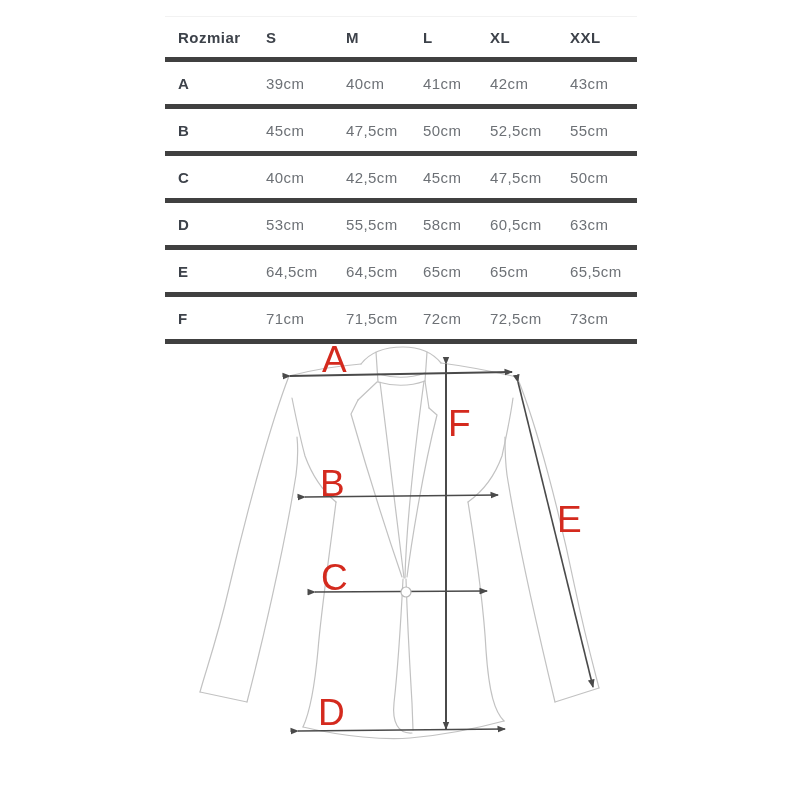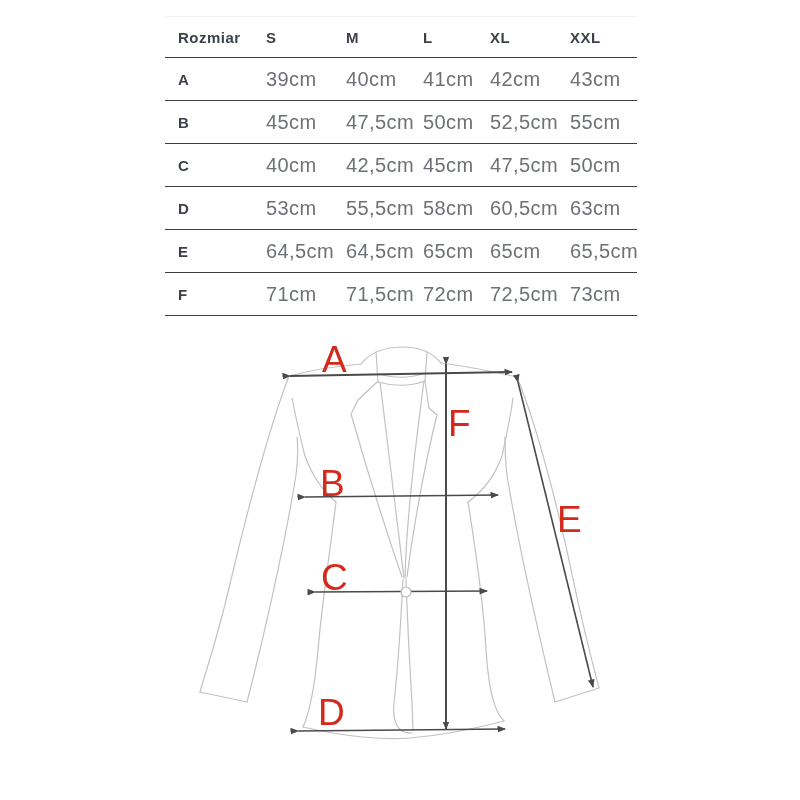--- a/index.html
+++ b/index.html
@@ -11,25 +11,25 @@
   .size-table{
     position:absolute;left:165px;top:16px;width:472px;
     border-top:1px solid #f2f2f2;
   }
   .t-row{
     display:grid;
     grid-template-columns:88px 80px 77px 67px 80px auto;
     align-items:center;
     padding-left:13px;
     height:42px;
-    border-bottom:1px solid #404040;
+    border-bottom:5px solid #404040;
   }
   .t-row.t-head{height:40px;}
   .t-cell{
-    font-size:20px;color:#6d7176;letter-spacing:.4px;
+    font-size:15px;color:#6d7176;letter-spacing:.4px;
     white-space:nowrap;text-align:left;
   }
   .t-head .t-cell, .t-cell.t-label{
     font-weight:700;color:#3d424a;font-size:15px;letter-spacing:.5px;
   }
   
   .diagram-svg{position:absolute;left:0;top:0;}
   .m-label{
     position:absolute;
     font-size:37px;font-weight:400;line-height:1;

